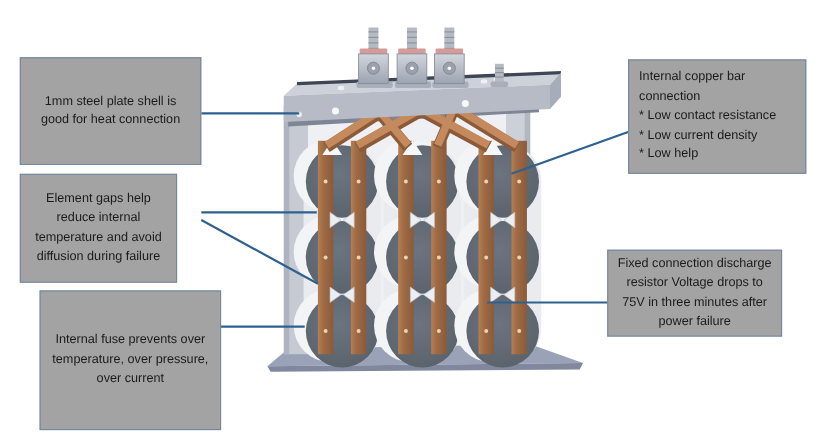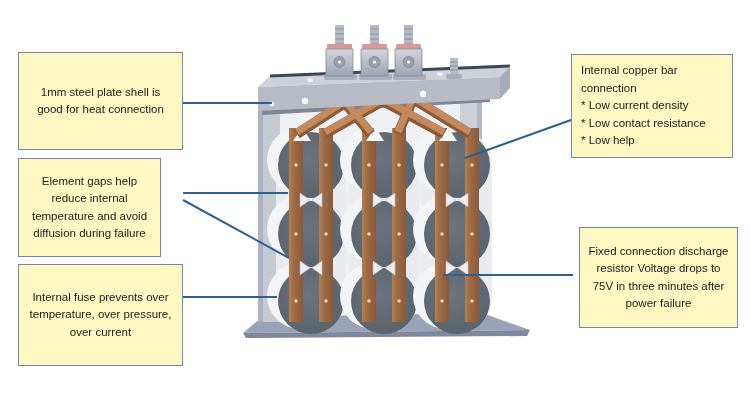--- a/index.html
+++ b/index.html
@@ -2,21 +2,21 @@
 <html><head>
 <meta charset="utf-8">
 <style>
   html,body{margin:0;padding:0;background:#ffffff;}
   .canvas{
     position:relative;width:751px;height:400px;background:#ffffff;overflow:hidden;
     font-family:"Liberation Sans","DejaVu Sans",sans-serif;
   }
   .canvas svg{position:absolute;left:0;top:0;}
   .callout{
-    position:absolute;box-sizing:border-box;background:#fef9c3;
+    position:absolute;box-sizing:border-box;background:#a3a3a3;
     border:1.5px solid #7288a2;color:#1b1b1b;
     font-size:11.5px;line-height:17.5px;
     display:flex;flex-direction:column;align-items:center;justify-content:center;
     text-align:center;padding:6px 8px;
   }
   .callout.bullets{align-items:flex-start;text-align:left;justify-content:center;padding-left:9px;}
   .callout.bullets div{width:100%;}
 </style>
 </head>
 <body>
@@ -238,28 +238,28 @@
   </svg>
 
   <div class="callout" style="left:18px;top:52px;width:165px;height:98px">
     <span>1mm steel plate shell is good for heat connection</span>
   </div>
 
   <div class="callout" style="left:18px;top:158px;width:143px;height:99px">
     <span>Element gaps help reduce internal temperature and avoid diffusion during failure</span>
   </div>
 
-  <div class="callout" style="left:18px;top:264px;width:165px;height:102px">
+  <div class="callout" style="left:36px;top:264px;width:165px;height:127px">
     <span>Internal fuse prevents over temperature, over pressure, over current</span>
   </div>
 
   <div class="callout bullets" style="left:571px;top:54px;width:162px;height:104px">
     <div>Internal copper bar connection</div>
+    <div>* Low contact resistance</div>
     <div>* Low current density</div>
-    <div>* Low contact resistance</div>
     <div>* Low help</div>
   </div>
 
-  <div class="callout" style="left:579px;top:227px;width:159px;height:101px">
+  <div class="callout" style="left:552px;top:227px;width:159px;height:79px">
     <span>Fixed connection discharge resistor Voltage drops to 75V in three minutes after power failure</span>
   </div>
 
 </div>
 
 </body></html>

